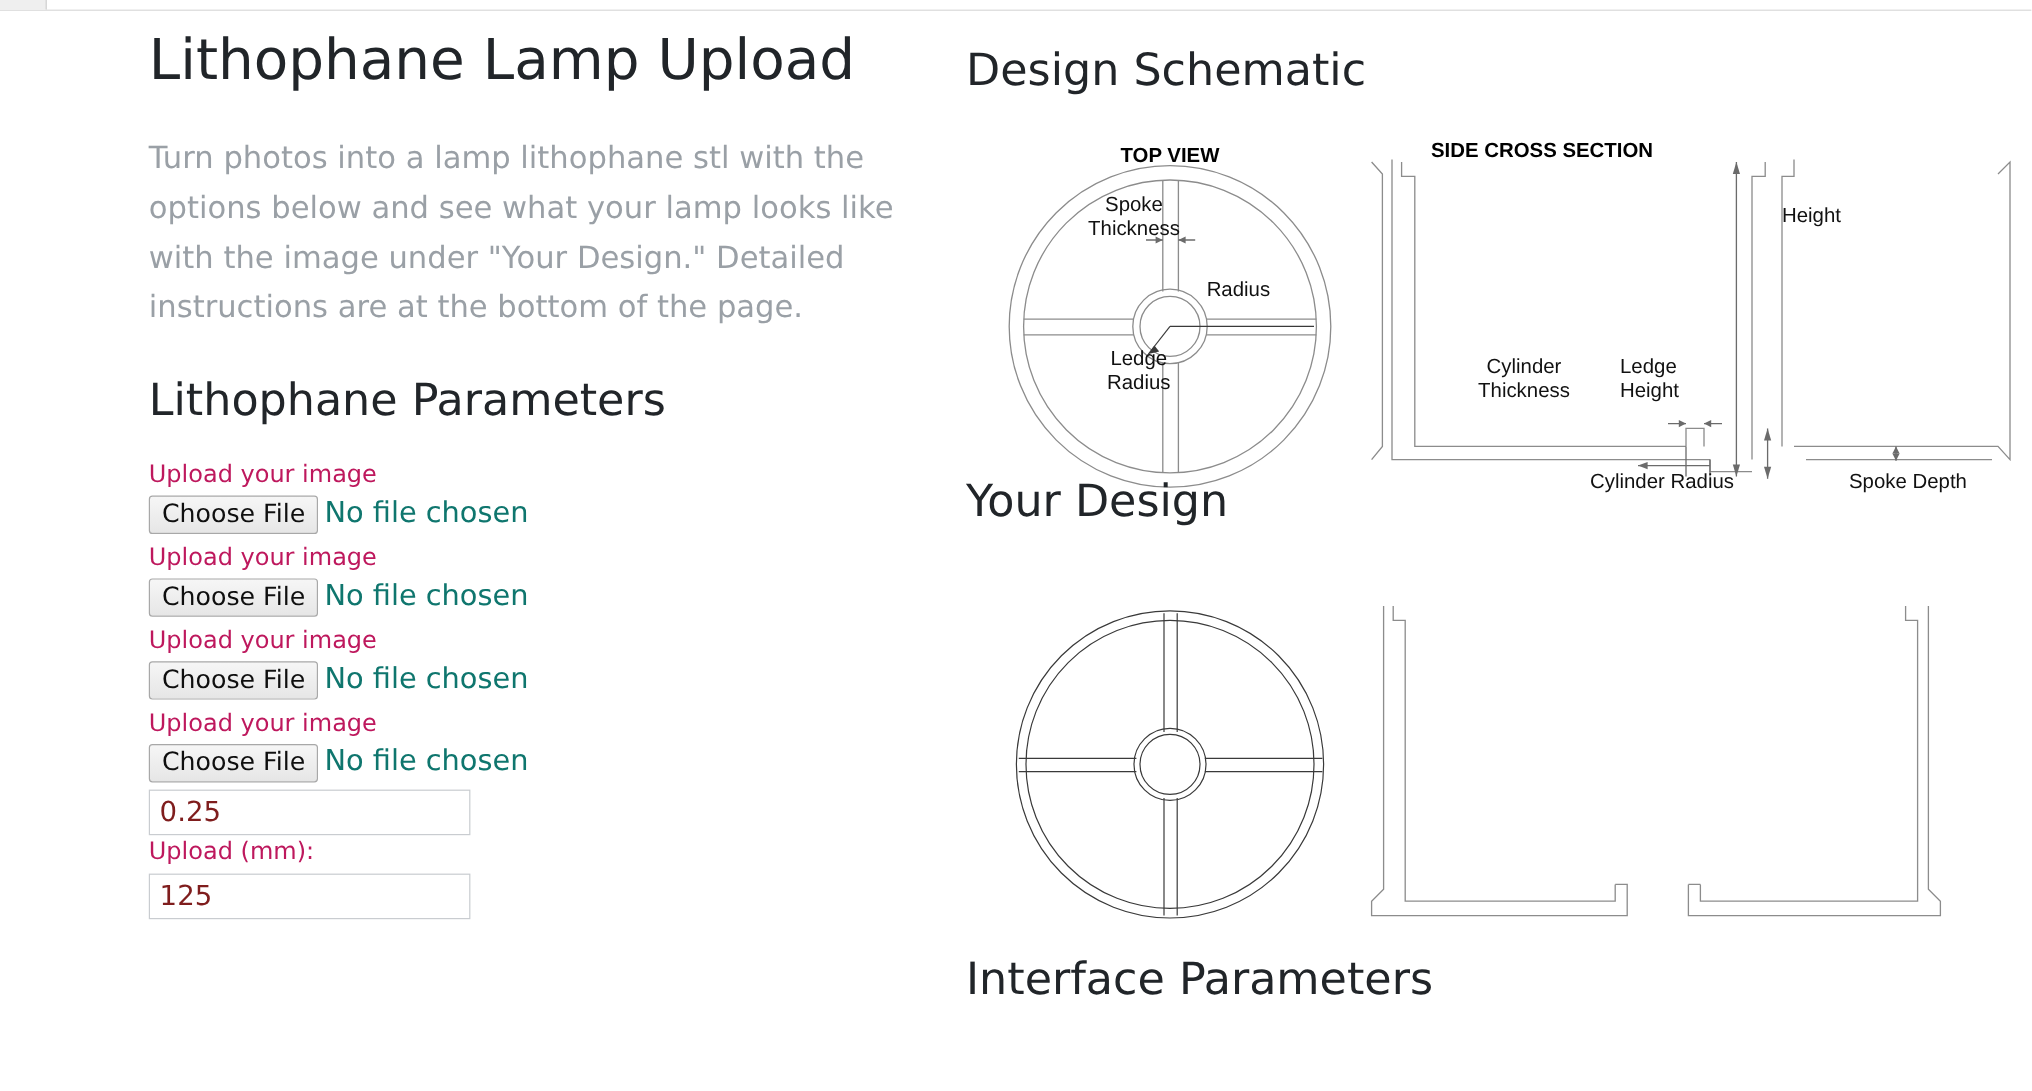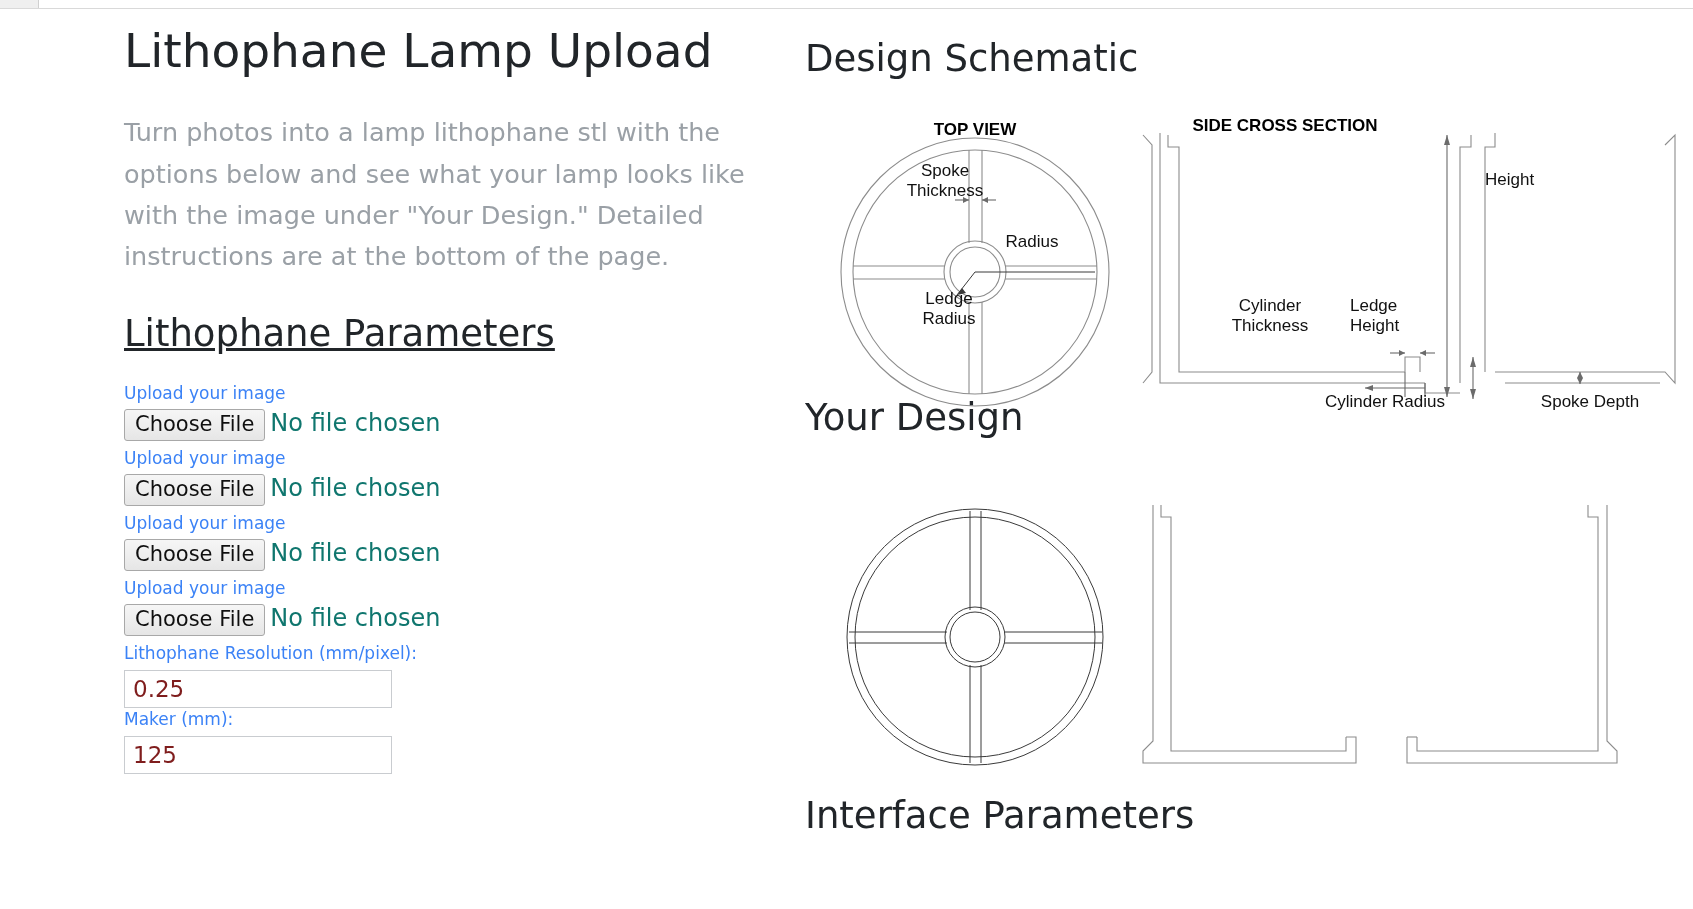--- a/index.html
+++ b/index.html
@@ -65,29 +65,28 @@
     width: 680px;
     font-weight: 400;
   }
 
   h2.section {
     font-size: 37px;
     font-weight: 400;
     color: #212529;
     margin: 34px 0 0 0;
     line-height: 1.2;
-    text-decoration: underline;
   }
 
   .form {
     margin-top: 26px;
   }
   .field-label {
-    font-size: 17px;
-    color: #3b82f6;
+    font-size: 20px;
+    color: #be185d;
     line-height: 1.35;
     margin: 0;
     padding: 0;
     display: block;
     font-weight: 400;
   }
   .file-row {
     display: flex;
     margin: 4px 0 6px 0;
     height: 32px;
@@ -214,24 +213,23 @@
         <button class="choose-file-btn">Choose File</button>
         <span class="no-file">No file chosen</span>
       </div>
 
       <label class="field-label">Upload your image</label>
       <div class="file-row">
         <button class="choose-file-btn">Choose File</button>
         <span class="no-file">No file chosen</span>
       </div>
 
-      <label class="field-label">Lithophane Resolution (mm/pixel):</label>
       <input class="text-input" type="text" value="0.25" style="">
 
-      <label class="field-label">Maker (mm):</label>
+      <label class="field-label">Upload (mm):</label>
       <input class="text-input" type="text" value="125" style="">
 
     </div>
   </div>
 
   <div class="right-col">
 
     <h2 class="right-head" id="design-schematic-heading">Design Schematic</h2>
 
     <div class="schematic">

